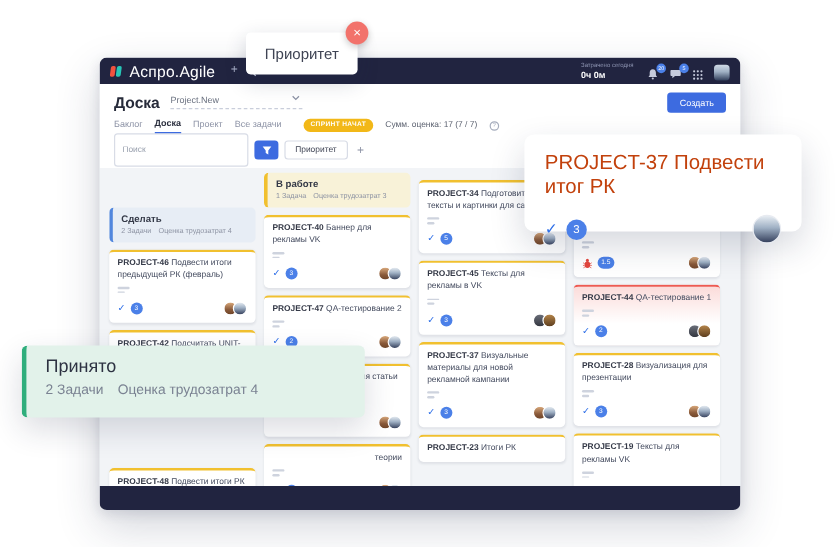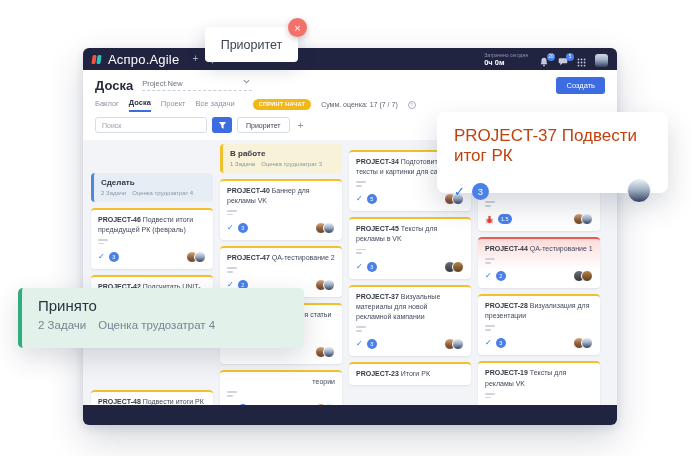--- a/index.html
+++ b/index.html
@@ -46,21 +46,21 @@
   .hd-row2 { margin-top: 5px; display: flex; align-items: center; gap: 10px; height: 13px; }
   .tab { font-size: 7.5px; color: #8d93a6; padding-bottom: 3px; cursor: pointer; }
   .tab.active { color: #2b2f3e; font-weight: bold; border-bottom: 2px solid #3d6be0; }
   .sprint-badge { margin-left: 8px; background: #f2b818; color: #fff; font-size: 5.5px; font-weight: bold;
                   letter-spacing: .3px; padding: 2px 6px 2.5px; border-radius: 7px; }
   .summary { font-size: 7px; color: #5c6270; }
   .info-ic { width: 8px; height: 8px; border-radius: 50%; border: 1px solid #a6adbd; color: #a6adbd;
              font-size: 5px; display: flex; align-items: center; justify-content: center; }
   .info-ic::after { content: "?"; }
   .hd-row3 { margin-top: 6px; display: flex; align-items: center; gap: 5px; height: 16px; }
-  .search-box { width: 112px; height: 16px; border: 1px solid #d8dce6; border-radius: 3px;
+  .search-box { width: 112px; height: 28px; border: 1px solid #d8dce6; border-radius: 3px;
                 font-size: 7px; padding: 0 6px; color: #434a5e; background: #fff; outline: none;
                 font-family: "Liberation Sans", sans-serif; }
   .search-box::placeholder { color: #9aa1af; }
   .filter-btn { width: 20px; height: 16px; background: #3d6be0; border: none; border-radius: 3px;
                 display: flex; align-items: center; justify-content: center; cursor: pointer; }
   .chip { height: 16px; background: #fff; border: 1px solid #d8dce6; border-radius: 3px;
           font-size: 7px; color: #3f4454; padding: 0 8px; display: flex; align-items: center; cursor: pointer; }
   .add-col { font-size: 10px; color: #8d93a6; margin-left: 3px; cursor: pointer; }
 
   

